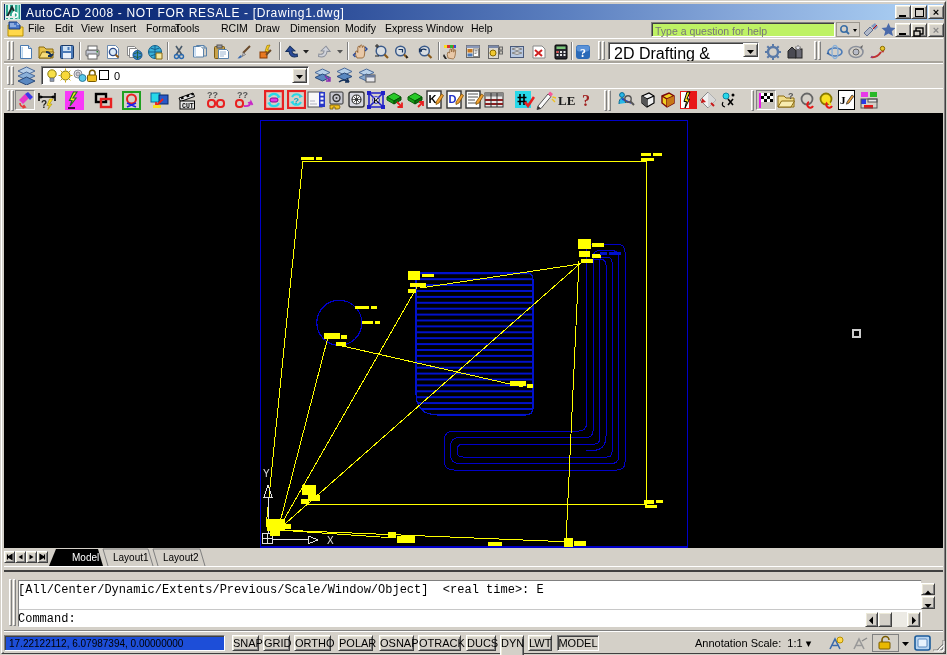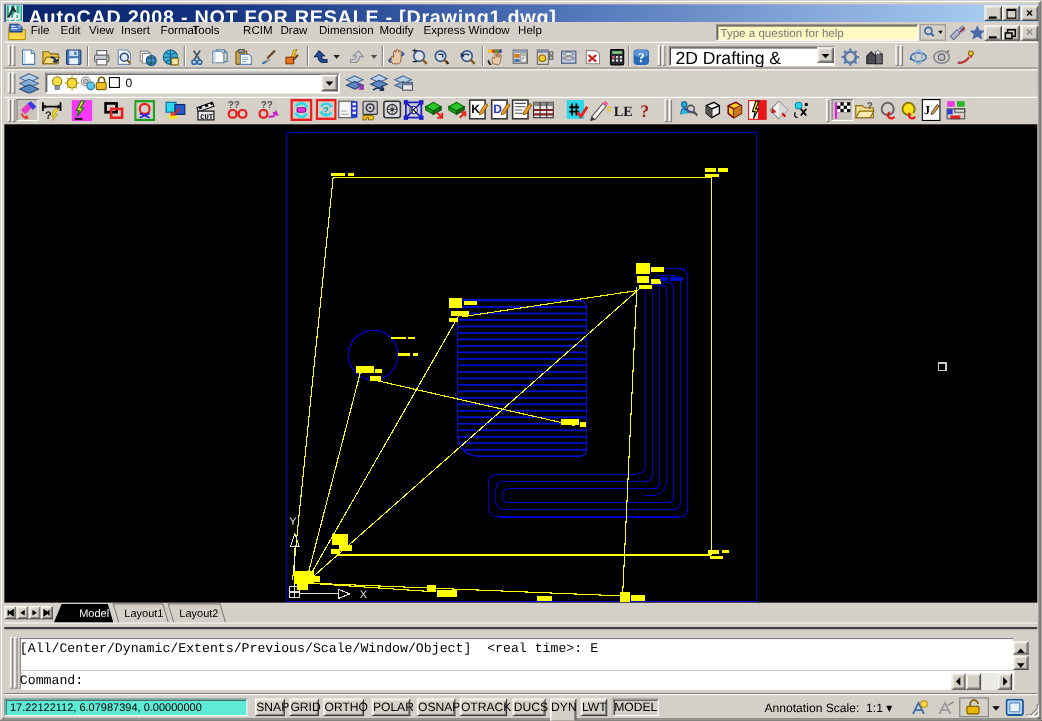--- a/index.html
+++ b/index.html
@@ -22,21 +22,21 @@
         <rect x="0" y="0" width="16" height="16" fill="#cfeee6"></rect>
         <rect x="1" y="1" width="14" height="14" fill="#2aa58c"></rect>
         <rect x="3" y="1" width="2" height="14" fill="#d8f4ee"></rect>
         <rect x="8" y="1" width="2" height="14" fill="#d8f4ee"></rect>
         <rect x="12" y="1" width="2" height="14" fill="#7fd4c2"></rect>
         <path d="M2 13 L7 3 L9 7" stroke="#1a2a2a" stroke-width="1.8" fill="none"></path>
         <circle cx="10" cy="11" r="2.5" fill="none" stroke="#fff" stroke-width="1.5"></circle>
         <rect x="1" y="12" width="9" height="2" fill="#e8e8e8"></rect>
       </svg>
   </div>
-  <div class="abs" style="left:22px;top:1.5px;font-size:18px;font-weight:bold;color:#fff;letter-spacing:0.65px">AutoCAD 2008 - NOT FOR RESALE - [Drawing1.dwg]</div>
+  <div class="abs" style="left:22px;top:1.5px;font-size:12px;font-weight:normal;color:#fff;letter-spacing:0.65px">AutoCAD 2008 - NOT FOR RESALE - [Drawing1.dwg]</div>
 
   <div class="btn abs" style="left:891px;top:1px;width:16px;height:14px">
       <div class="abs" style="left:3px;top:9px;width:7px;height:2px;background:#000"></div>
     </div>
   <div class="btn abs" style="left:907px;top:1px;width:16px;height:14px">
       <div class="abs" style="left:3px;top:2px;width:9px;height:9px;border:1px solid #000;border-top-width:2px"></div>
     </div>
   <div class="btn abs" style="left:924px;top:1px;width:16px;height:14px;font-size:11px;font-weight:bold;text-align:center;line-height:13px">×</div>
 </div>
 
@@ -58,21 +58,21 @@
       <span class="abs" style="left:171px">Tools</span>
       <span class="abs" style="left:217px">RCIM</span>
       <span class="abs" style="left:251px">Draw</span>
       <span class="abs" style="left:286px">Dimension</span>
       <span class="abs" style="left:341px">Modify</span>
       <span class="abs" style="left:381px">Express</span>
       <span class="abs" style="left:422px">Window</span>
       <span class="abs" style="left:467px">Help</span>
   </div>
 
-  <div class="abs sunk" style="left:647px;top:2px;width:184px;height:15px;background:#fef9c3">
+  <div class="abs sunk" style="left:647px;top:2px;width:184px;height:15px;background:#bef264">
     <div class="abs" style="left:3px;top:2px;font-size:10.5px;color:#777">Type a question for help</div>
   </div>
   <div class="abs" style="left:832px;top:2px;width:24px;height:15px;background:#d4d0c8;border:1px solid #9a968e">
     <svg width="22" height="13" viewBox="0 0 22 13">
         <circle cx="7" cy="5" r="3.2" fill="none" stroke="#3a6ea5" stroke-width="1.6"></circle>
         <line x1="9.5" y1="7.5" x2="12" y2="10" stroke="#3a6ea5" stroke-width="1.8"></line>
         <path d="M16 5 l4 0 l-2 3 z" fill="#000"></path>
       </svg>
   </div>
   <div class="abs" style="left:858px;top:2px;width:17px;height:15px">
@@ -753,21 +753,21 @@
     <div class="abs" style="left:27px;top:0;width:15px;height:15px;background:#eceae4"></div>
     <div class="btn abs" style="left:42px;top:0;width:13px;height:15px"><svg width="11" height="13">
           <path d="M4 2.5 l4 4 l-4 4 z" fill="#000"></path>
         </svg></div>
   </div>
   <div class="abs" style="left:0;top:63px;width:939px;height:1px;background:#808080"></div>
   <div class="abs" style="left:0;top:64px;width:939px;height:1px;background:#fff"></div>
 </div>
 
 <div class="abs" style="left:4px;top:633px;width:939px;height:20px;background:#d4d0c8;font-size:11px">
-  <div class="abs sunk" style="left:0px;top:2px;width:221px;height:16px;background:#5eead4">
+  <div class="abs sunk" style="left:0px;top:2px;width:221px;height:16px;background:#1d4ed8">
     <div class="abs" style="left:4px;top:2px;color:#000;font-size:10px">17.22122112, 6.07987394, 0.00000000</div>
   </div>
   <div class="btn abs" style="left:228px;top:2px;width:27px;height:16px;line-height:14px">SNAP</div>
   <div class="btn abs" style="left:259px;top:2px;width:27px;height:16px;text-align:center;line-height:14px">GRID</div>
   <div class="btn abs" style="left:290px;top:2px;width:37px;height:16px;text-align:center;line-height:14px">ORTHO</div>
   <div class="btn abs" style="left:334px;top:2px;width:35px;height:16px;text-align:center;line-height:14px">POLAR</div>
   <div class="btn abs" style="left:375px;top:2px;width:35px;height:16px;text-align:center;line-height:14px">OSNAP</div>
   <div class="btn abs" style="left:414px;top:2px;width:43px;height:16px;text-align:center;line-height:14px">OTRACK</div>
   <div class="btn abs" style="left:462px;top:2px;width:30px;height:16px;line-height:14px">DUCS</div>
   <div class="btn abs" style="left:496px;top:2px;width:24px;height:32px;text-align:center;line-height:14px">DYN</div>

